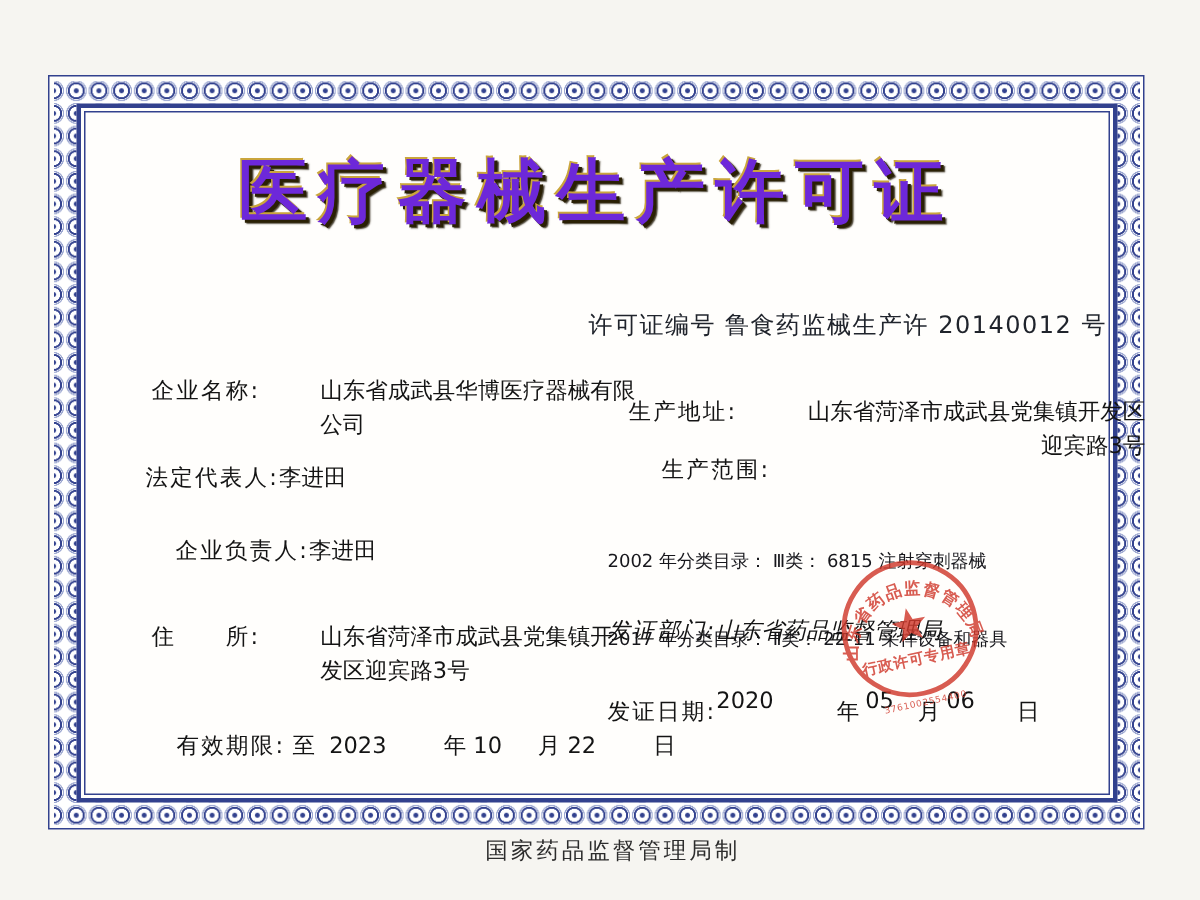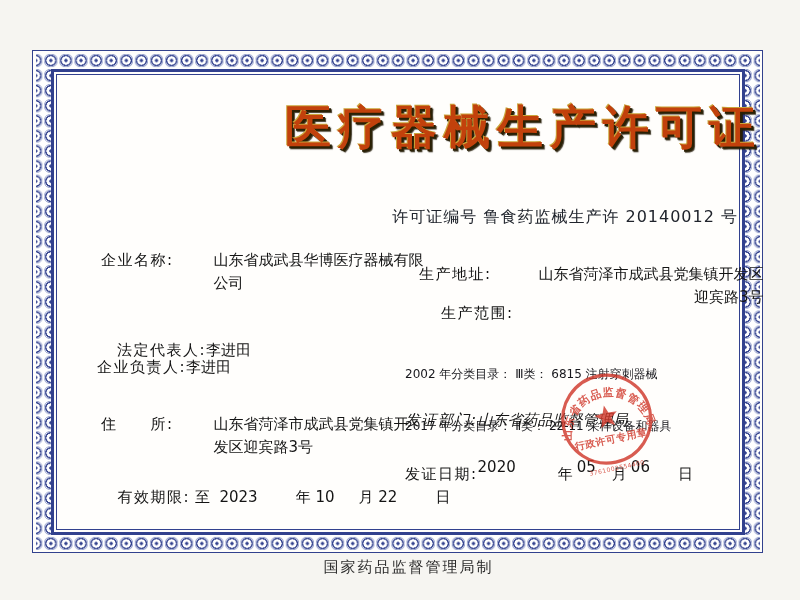--- a/index.html
+++ b/index.html
@@ -40,24 +40,24 @@
   .inner-frame2 {
     width:100%; height:100%;
     border:1px solid #32418e;
   }
 
   .content { position:absolute; inset:0; z-index:2; }
 
   
   .title {
     position:absolute; left:0; right:0; top:46px;
-    text-align:right;
+    text-align:center;
     font-size:46px; font-weight:bold;
     letter-spacing:7px;
-    color:#c2410c;
+    color:#6d28d9;
     text-shadow:-1px -1px 0 #caa53c, 2px 2px 0 #2a2004, 3px 3px 1px rgba(30,22,3,0.85);
     white-space:nowrap;
   }
 
   
   .license-line {
     position:absolute; top:156px; right:24px;
     font-size:16px; letter-spacing:1px;
     color:#20242c;
     white-space:pre;
@@ -66,24 +66,24 @@
   
   .field { position:absolute; font-size:15px; line-height:1.55; color:#141414; }
   .field .lbl { letter-spacing:1.5px; white-space:pre; }
   .field .val { display:inline-block; vertical-align:top;margin-left:40px; }
   .pair { display:flex; align-items:flex-start; }
 
   .f-company   { left:68px;  top:198px; }
   .f-company .val   { width:214px; }
   .f-address   { left:386px; top:212px;text-align:right; }
   .f-address .val   { width:232px; }
-  .f-legalrep  { left:84px;  top:256px;margin-top:32px; }
+  .f-legalrep  { left:64px;  top:256px; }
   .f-scope     { left:408px; top:251px; }
   .scope-lines { position:absolute; left:372px; top:280px; font-size:12px; line-height:1.45; color:#17171c; white-space:pre; }
-  .f-resp      { left:64px;  top:305px; }
+  .f-resp      { left:84px;  top:305px; }
   .f-residence { left:68px;  top:362px; }
   .f-residence .val { width:200px; }
   .f-dept      { left:372px; top:358px;font-style:italic; }
   .f-validity  { left:56px;  top:412px; white-space:pre; }
   .f-issue     { left:372px; top:412px; white-space:nowrap; }
   .raised { position:relative; top:-7px; font-size:15px; }
   .gap-a { margin-left:42px; } .gap-b { margin-left:4px; }
   .gap-c { margin-left:16px; } .gap-d { margin-left:28px; }
 
   

